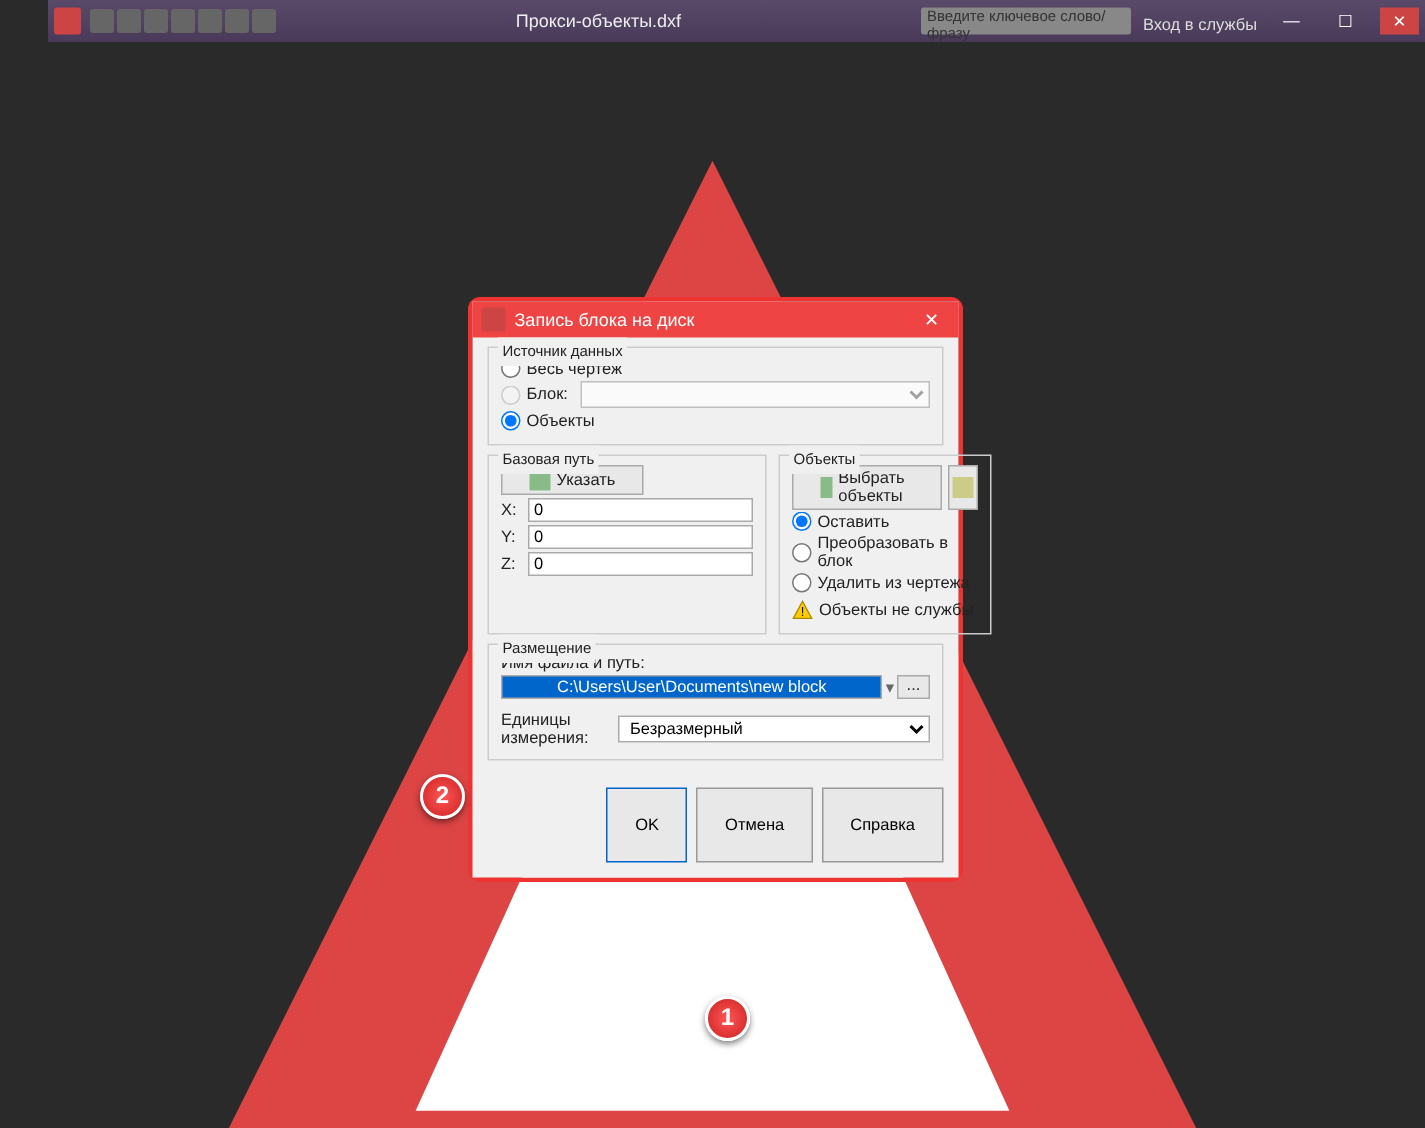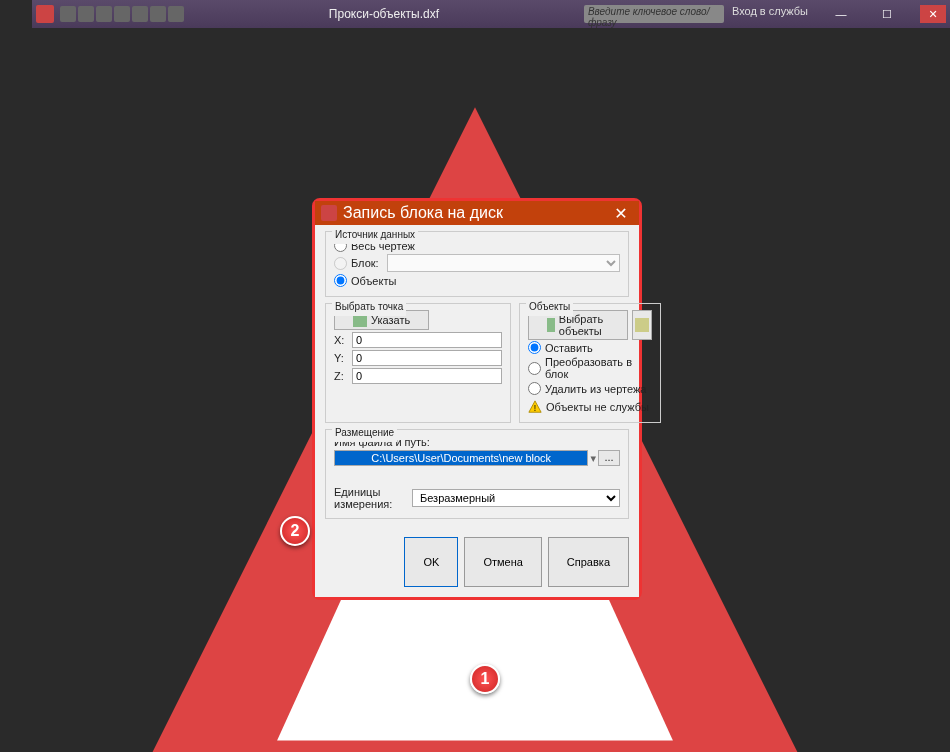--- a/index.html
+++ b/index.html
@@ -4,29 +4,29 @@
 <style>
 * { box-sizing: border-box; margin: 0; padding: 0; font-family: "Segoe UI", Tahoma, sans-serif; }
 body { width: 950px; height: 752px; background: #2a2a2a; overflow: hidden; position: relative; color: #ccc; font-size: 11px; }
 
 
 .titlebar { height: 28px; background: linear-gradient(#5a4a6a, #4a3a5a); display: flex; align-items: center; padding: 0 4px; margin-left: 32px; }
 .titlebar .logo { width: 18px; height: 18px; background: #c44; border-radius: 2px; margin-right: 6px; }
 .titlebar .qat { display: flex; gap: 2px; }
 .titlebar .qat span { width: 16px; height: 16px; background: #666; border-radius: 2px; display: inline-block; }
 .titlebar .doc { flex: 1; text-align: center; color: #eee; font-size: 12px; }
-.titlebar .search { width: 140px; height: 18px; background: #888; border-radius: 2px; font-size: 10px; padding: 1px 4px; color: #333; font-style: italic; }
-.titlebar .right { display: flex; gap: 20px; align-items: flex-start; color: #ddd; font-size: 11px; margin-left: 8px; }
+.titlebar .search { width: 140px; height: 18px; background: #888; border-radius: 2px; font-size: 10px; padding: 1px 4px; color: #333; }
+.titlebar .right { display: flex; gap: 10px; align-items: flex-end; color: #ddd; font-size: 11px; margin-left: 8px; }
 .titlebar .winbtn { width: 26px; height: 18px; display: inline-flex; align-items: center; justify-content: center; color: #fff; font-size: 11px; }
 .titlebar .close { background: #c44; }
 
 
 .dialog-wrap { position: absolute; left: 312px; top: 198px; width: 330px; border: 3px solid #e33; border-radius: 8px; background: #fff; }
 .dialog { background: #f0f0f0; color: #222; font-size: 11px; }
-.dialog .titlebar2 { height: 24px; background: #c2410c; color: #fff; display: flex; align-items: center; padding: 0 6px; font-size: 16px; }
+.dialog .titlebar2 { height: 24px; background: #ef4444; color: #fff; display: flex; align-items: center; padding: 0 6px; font-size: 12px; }
 .dialog .titlebar2 .ico { width: 16px; height: 16px; background: #c44; border-radius: 2px; margin-right: 6px; }
 .dialog .titlebar2 .ttl { flex: 1; }
 .dialog .titlebar2 .cx { width: 24px; text-align: center; cursor: pointer; }
 .dialog .body { padding: 6px 10px; }
 .dialog .group { border: 1px solid #ccc; padding: 6px 8px 8px; margin-bottom: 6px; position: relative; }
 .dialog .group > .lgd { position: absolute; top: -7px; left: 6px; background: #f0f0f0; padding: 4px 3px; font-size: 10px; }
 .dialog label { display: flex; align-items: center; gap: 4px; font-size: 11px; padding: 1px 0; }
 .dialog input[type=radio] { margin: 0; }
 .dialog select, .dialog input[type=text] { border: 1px solid #aaa; padding: 1px 3px; font-size: 11px; background: #fff; }
 .dialog .cols { display: flex; gap: 8px; }
@@ -38,21 +38,21 @@
 .dialog .xyz span { width: 14px; }
 .dialog .xyz input { flex: 1; }
 .dialog .pickbtn { display: inline-flex; align-items: center; gap: 4px; background: #e8e8e8; border: 1px solid #aaa; padding: 2px 18px; cursor: pointer; }
 .dialog .pickbtn .pi { width: 14px; height: 14px; background: #8b8; }
 .dialog .warn { color: #222; display: flex; align-items: center; gap: 4px; margin-top: 4px; }
 .dialog .warn .wi { width: 14px; height: 14px; }
 .dialog .pathrow { display: flex; gap: 2px; }
 .dialog .pathrow input { flex: 1; background: #fff; color: #06c; text-align: center; }
 .dialog .pathrow input.sel { background: #06c; color: #fff; }
 .dialog .pathrow .browse { width: 22px; background: #e8e8e8; border: 1px solid #aaa; text-align: center; }
-.dialog .unitsrow { display: flex; align-items: center; gap: 8px; margin-top: 20px; }
+.dialog .unitsrow { display: flex; align-items: center; gap: 8px; margin-top: 8px; }
 .dialog .unitsrow .ul { width: 70px; }
 
 
 .badge { position: absolute; width: 30px; height: 30px; border-radius: 50%; background: radial-gradient(#f55,#c22); border: 2px solid #fff; color: #fff; font-weight: bold; font-size: 16px; display: flex; align-items: center; justify-content: center; box-shadow: 0 2px 4px rgba(0,0,0,.5); }
 </style>
 </head>
 <body>
 
 <div class="titlebar">
   <div class="logo"></div>
@@ -101,21 +101,21 @@
             <span>Блок:</span>
             <select disabled="" style="flex:1;margin-left:4px"></select>
           </label>
         <label>
             <input type="radio" name="src" checked="" style="">
             <span>Объекты</span>
           </label>
       </div>
       <div class="cols">
         <div class="group col">
-          <div class="lgd">Выбрать точка</div>
+          <div class="lgd">Базовая путь</div>
           <div class="pickbtn">
               <span class="pi"></span>
               <span>Указать</span>
             </div>
           <div class="xyz">
               <span>X:</span>
               <input type="text" value="0" style="">
             </div>
           <div class="xyz">
               <span>Y:</span>

